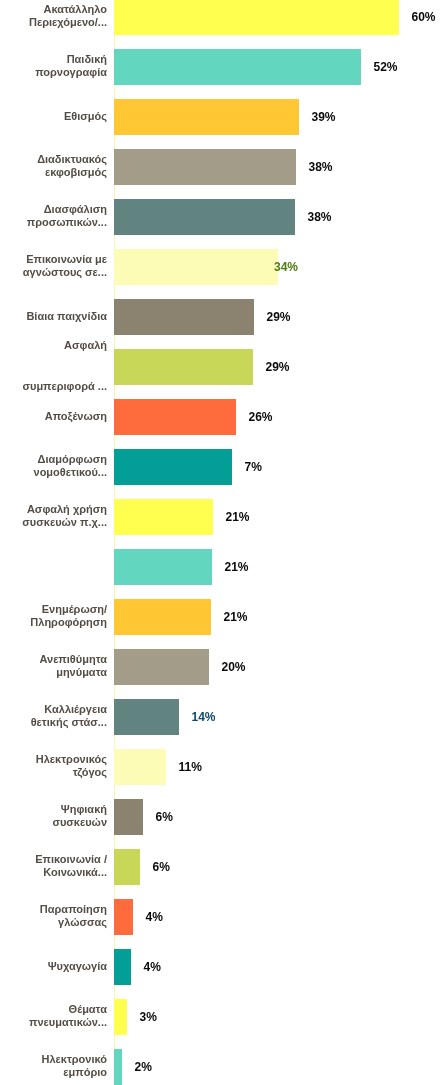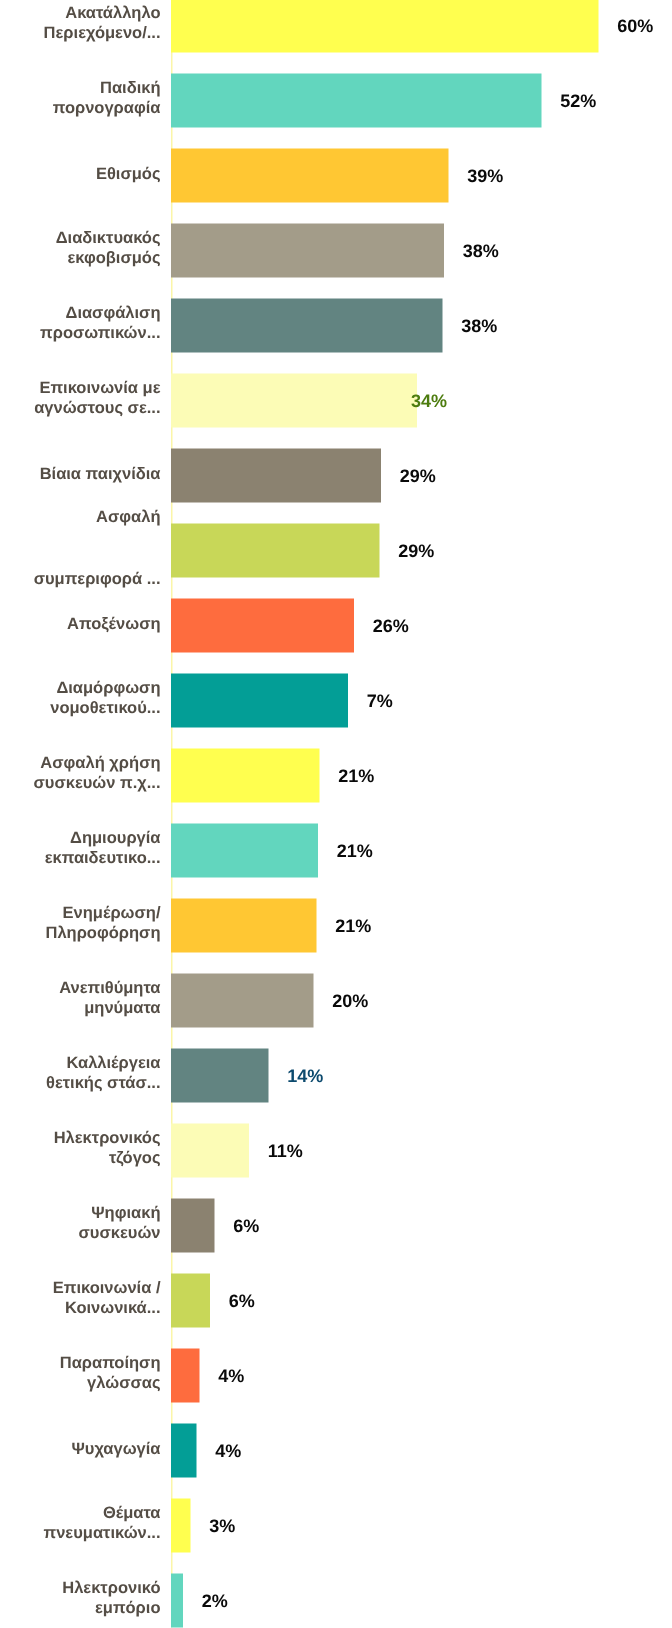--- a/index.html
+++ b/index.html
@@ -121,24 +121,20 @@
     <div class="row" style="top: 499px;">
       <div class="cat-label" style="color: rgb(84, 77, 69);">
         <span class="cat-l1">Ασφαλή χρήση</span>
         <span class="cat-l2">συσκευών π.χ...</span>
       </div>
       <div class="bar" title="21%" style="width: 99px; background: rgb(255, 255, 79);"></div>
       <div class="val" style="left: 225.5px; color: rgb(10, 10, 10);">21%</div>
     </div>
 
     <div class="row" style="top: 549px;">
-      <div class="cat-label" style="color: rgb(84, 77, 69);">
-        <span class="cat-l1">Δημιουργία</span>
-        <span class="cat-l2">εκπαιδευτικο...</span>
-      </div>
       <div class="bar" title="21%" style="width: 98px; background: rgb(98, 214, 190);"></div>
       <div class="val" style="left: 224.5px; color: rgb(10, 10, 10);">21%</div>
     </div>
 
     <div class="row" style="top: 599px;">
       <div class="cat-label" style="color: rgb(84, 77, 69);">
         <span class="cat-l1">Ενημέρωση/</span>
         <span class="cat-l2">Πληροφόρηση</span>
       </div>
       <div class="bar" title="21%" style="width: 97px; background: rgb(255, 199, 51);"></div>

